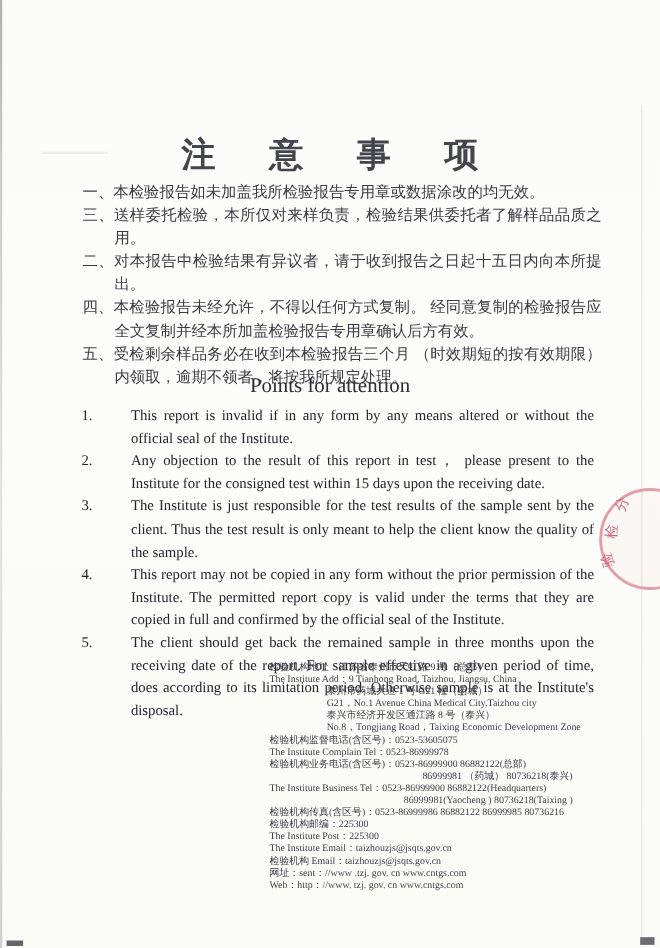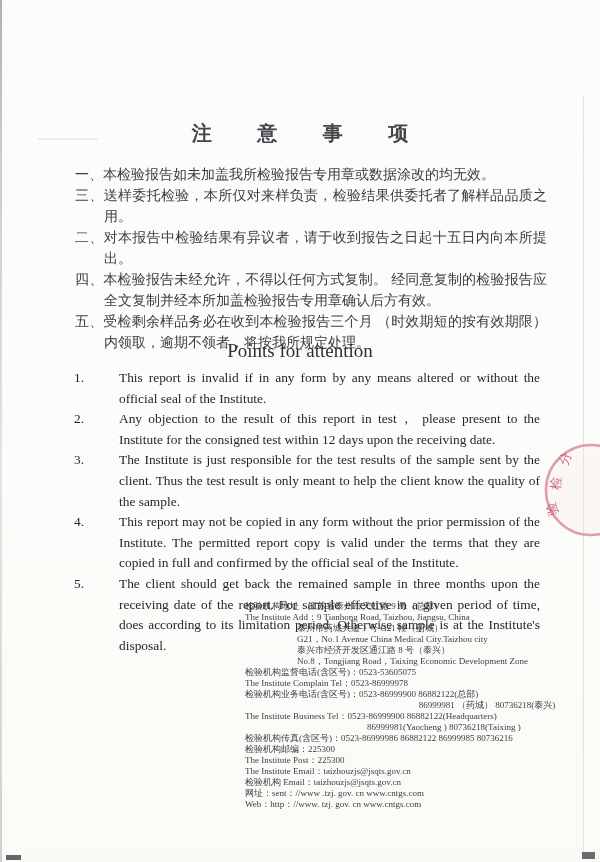--- a/index.html
+++ b/index.html
@@ -25,21 +25,21 @@
     background:#e4e4df;
   }
   .corner-mark-bl { position:absolute; left:6px; top:855px; width:15px; height:5px; background:#64646b; }
   .corner-mark-br { position:absolute; left:582px; top:852px; width:13px; height:7px; background:#6c6c73; }
   .smudge-top { position:absolute; left:38px; top:138px; width:60px; height:2px; background:#ededea; }
 
   
   .cn-title {
     position:absolute; top:120px; left:0; right:0;
     text-align:center;
-    font-size:20px; font-weight:600;
+    font-size:31px; font-weight:600;
     letter-spacing:20px; text-indent:20px;
     color:#44444c;
   }
   .cn-list {
     position:absolute; top:164px; left:75px; width:472px;
     font-size:14px; line-height:21px; color:#3b3b43;
     text-align:justify;
   }
   .cn-item { padding-left:29px; text-indent:-29px; }
 
@@ -61,21 +61,21 @@
   .en-text { flex:1;margin-left:20px; }
 
   
   .contact {
     position:absolute; top:601px; left:245px; width:345px;
     font-family:"Liberation Serif", serif;
     font-size:9px; line-height:11px; color:#3c3c45;
   }
   .contact-line { white-space:nowrap; }
   .indent-1 { padding-left:52px; }
-  .indent-2 { padding-left:139px;text-align:center; }
+  .indent-2 { padding-left:139px; }
   .indent-3 { padding-left:122px; }
 
   
   .seal { position:absolute; left:540px; top:438px; width:60px; height:112px; pointer-events:none; }
   .seal svg { display:block; }
 </style>
 </head>
 <body>
 
 <div class="page">
@@ -103,21 +103,21 @@
 
   <div class="en-list">
 
       <div class="en-item">
         <span class="en-num">1.</span>
         <span class="en-text">This report is invalid if in any form by any means altered or without the official seal of the Institute.</span>
       </div>
 
       <div class="en-item">
         <span class="en-num">2.</span>
-        <span class="en-text">Any objection to the result of this report in test，  please present  to  the Institute for the consigned test within 12 days upon the receiving date.</span>
+        <span class="en-text">Any objection to the result of this report in test，  please present  to  the Institute for the consigned test within 15 days upon the receiving date.</span>
       </div>
 
       <div class="en-item">
         <span class="en-num">3.</span>
         <span class="en-text">The Institute is just   responsible for the test results of the sample sent by the client. Thus the test result is only meant to help the client know the quality of the sample.</span>
       </div>
 
       <div class="en-item">
         <span class="en-num">4.</span>
         <span class="en-text">This report may not be copied  in  any  form  without  the  prior  permission  of  the Institute.  The permitted report copy is valid under the terms that they are copied in full and confirmed by the official seal of the Institute.</span>

